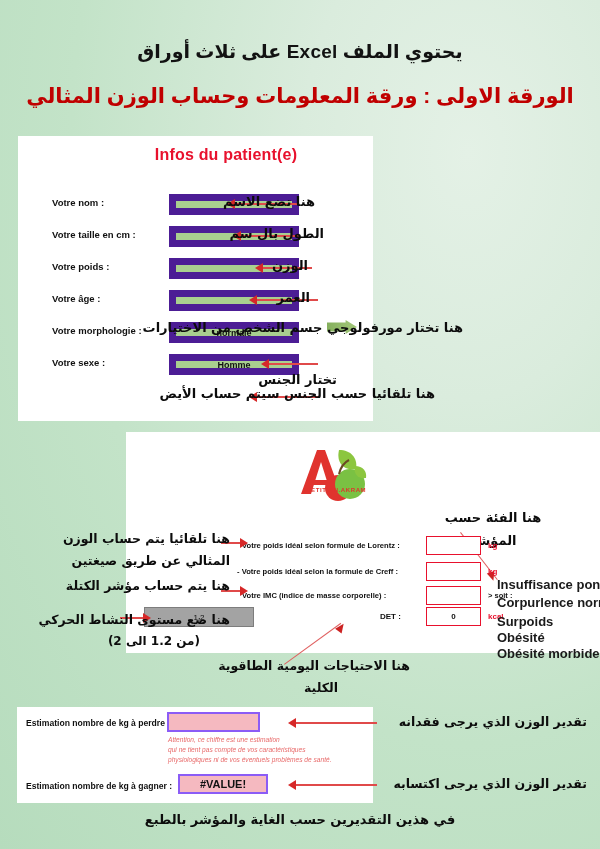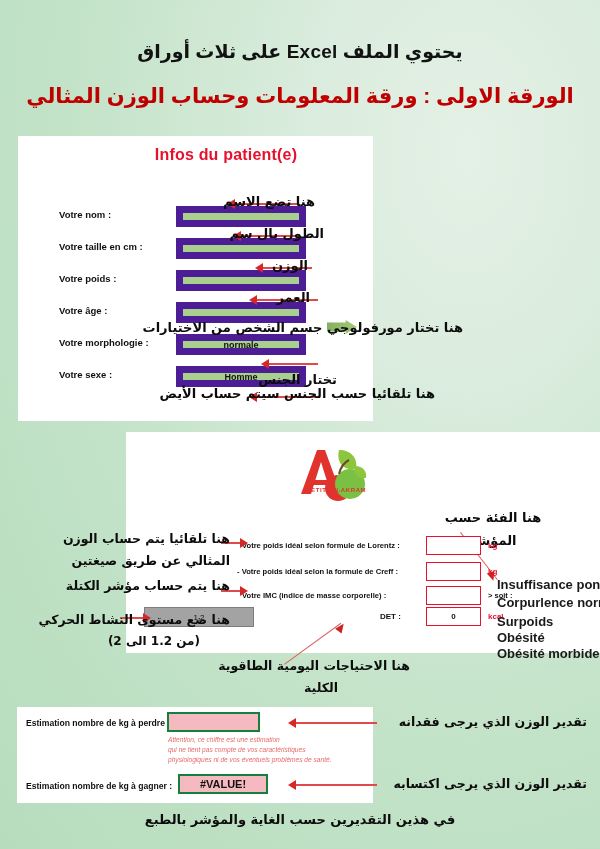--- a/index.html
+++ b/index.html
@@ -24,21 +24,21 @@
   .panel{position:absolute;background:#ffffff;}
   #panel-top{left:18px;top:136px;width:355px;height:285px;}
   #panel-mid{left:126px;top:432px;width:474px;height:221px;}
   #panel-bottom{left:17px;top:707px;width:356px;height:96px;}
 
   
   .form-title{
     position:absolute;left:0;top:10px;width:416px;text-align:center;
     color:#e8112d;font-weight:bold;font-size:16px;letter-spacing:.2px;
   }
-  .frow{position:absolute;left:15px;width:355px;height:22px;margin-top:12px;}
+  .frow{position:absolute;left:8px;width:355px;height:22px;}
   .flabel{
     position:absolute;left:26px;top:3px;
     font-size:9.5px;font-weight:bold;color:#111;white-space:nowrap;
   }
   .fbox{
     position:absolute;left:143px;top:0;width:130px;height:21px;
     background:#a9cf8f;border:7px solid #4c1d95;
     box-sizing:border-box;
     display:flex;align-items:center;justify-content:center;
     font-size:9px;font-weight:bold;color:#111;
@@ -107,21 +107,21 @@
   }
 
   .cat{
     position:absolute;left:497px;font-size:13px;color:#1a1a1a;
     white-space:nowrap;font-weight:bold;
   }
 
   
   .blabel{position:absolute;font-size:8.6px;font-weight:bold;color:#111;white-space:nowrap;}
   .bbox{
-    position:absolute;box-sizing:border-box;border:2px solid #15803d;
+    position:absolute;box-sizing:border-box;border:2px solid #8b5cf6;
     display:flex;align-items:center;justify-content:center;
     font-size:11px;font-weight:bold;color:#111;
   }
   .fine{
     position:absolute;font-size:6.6px;font-style:italic;color:#e86a6a;
     white-space:nowrap;line-height:9.6px;
   }
 
   
   .diag{position:absolute;background:#e06060;height:1px;transform-origin:0 0;}

